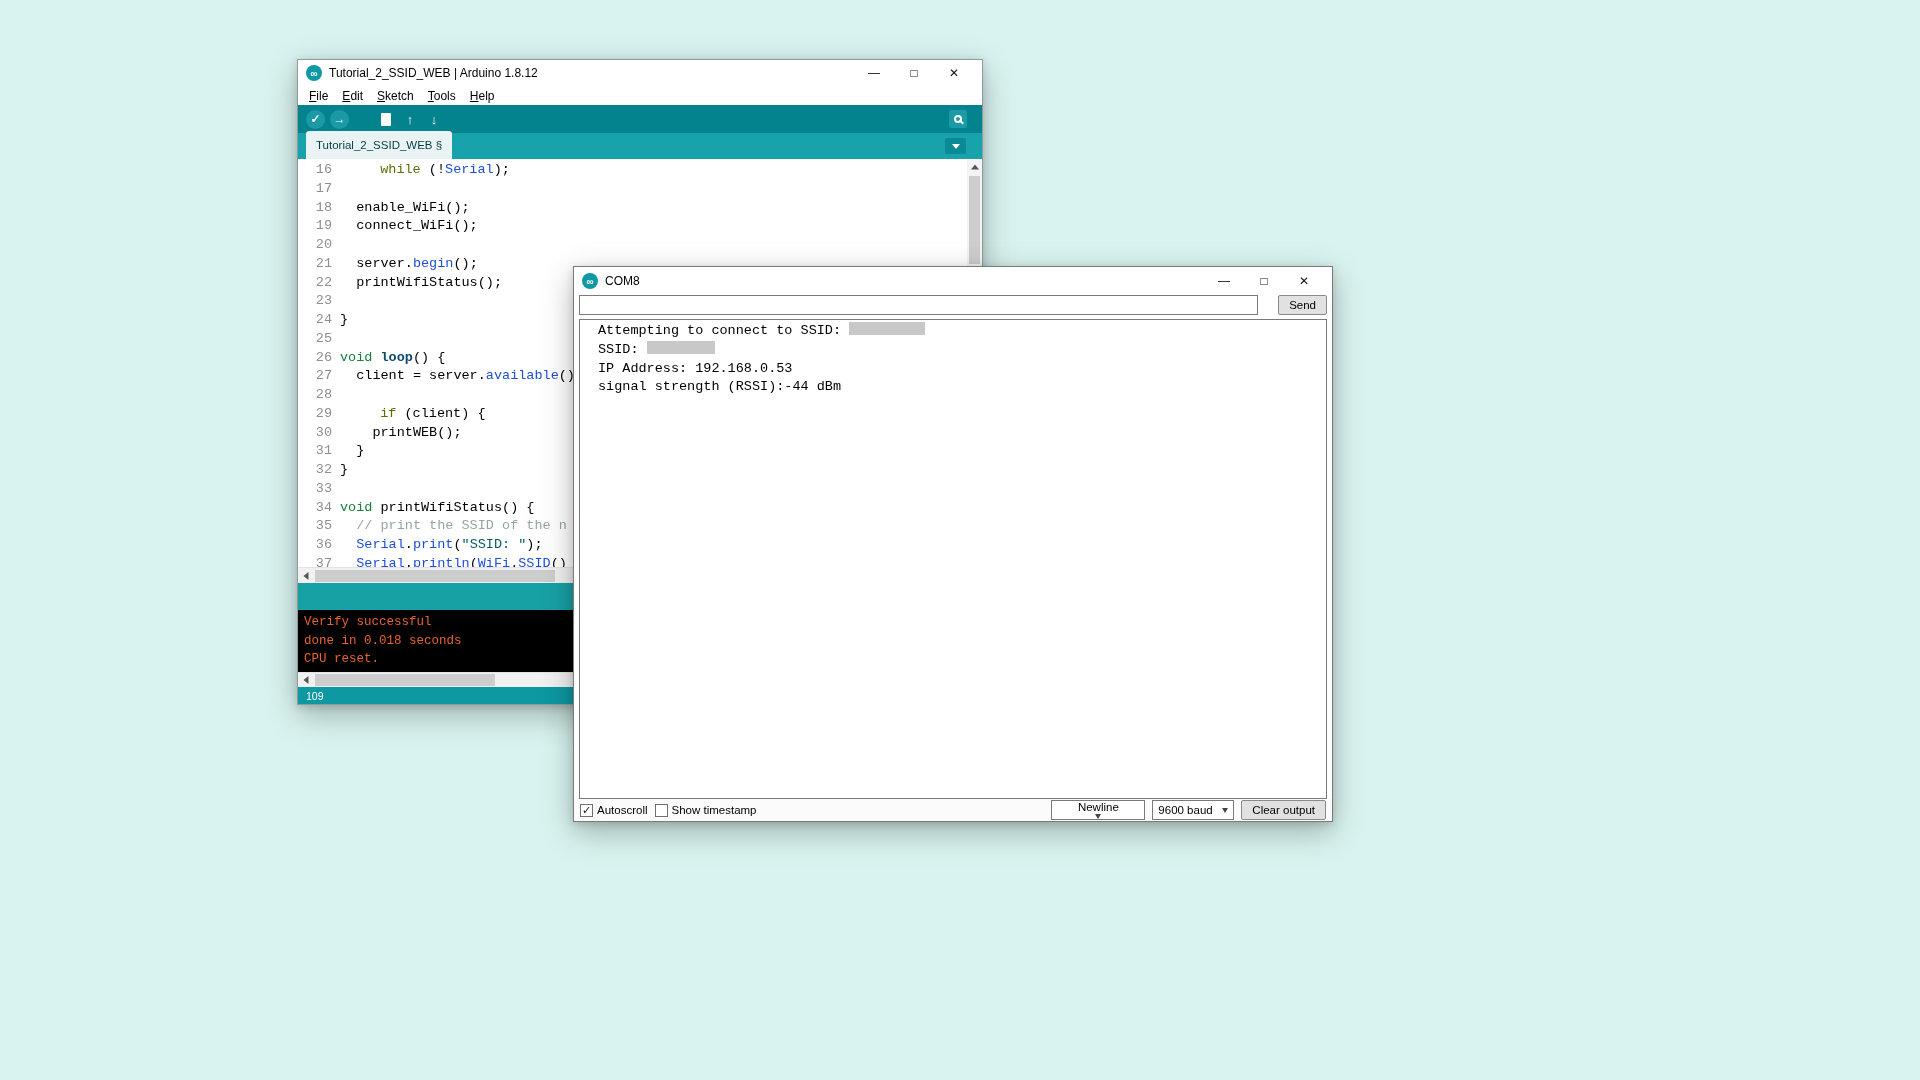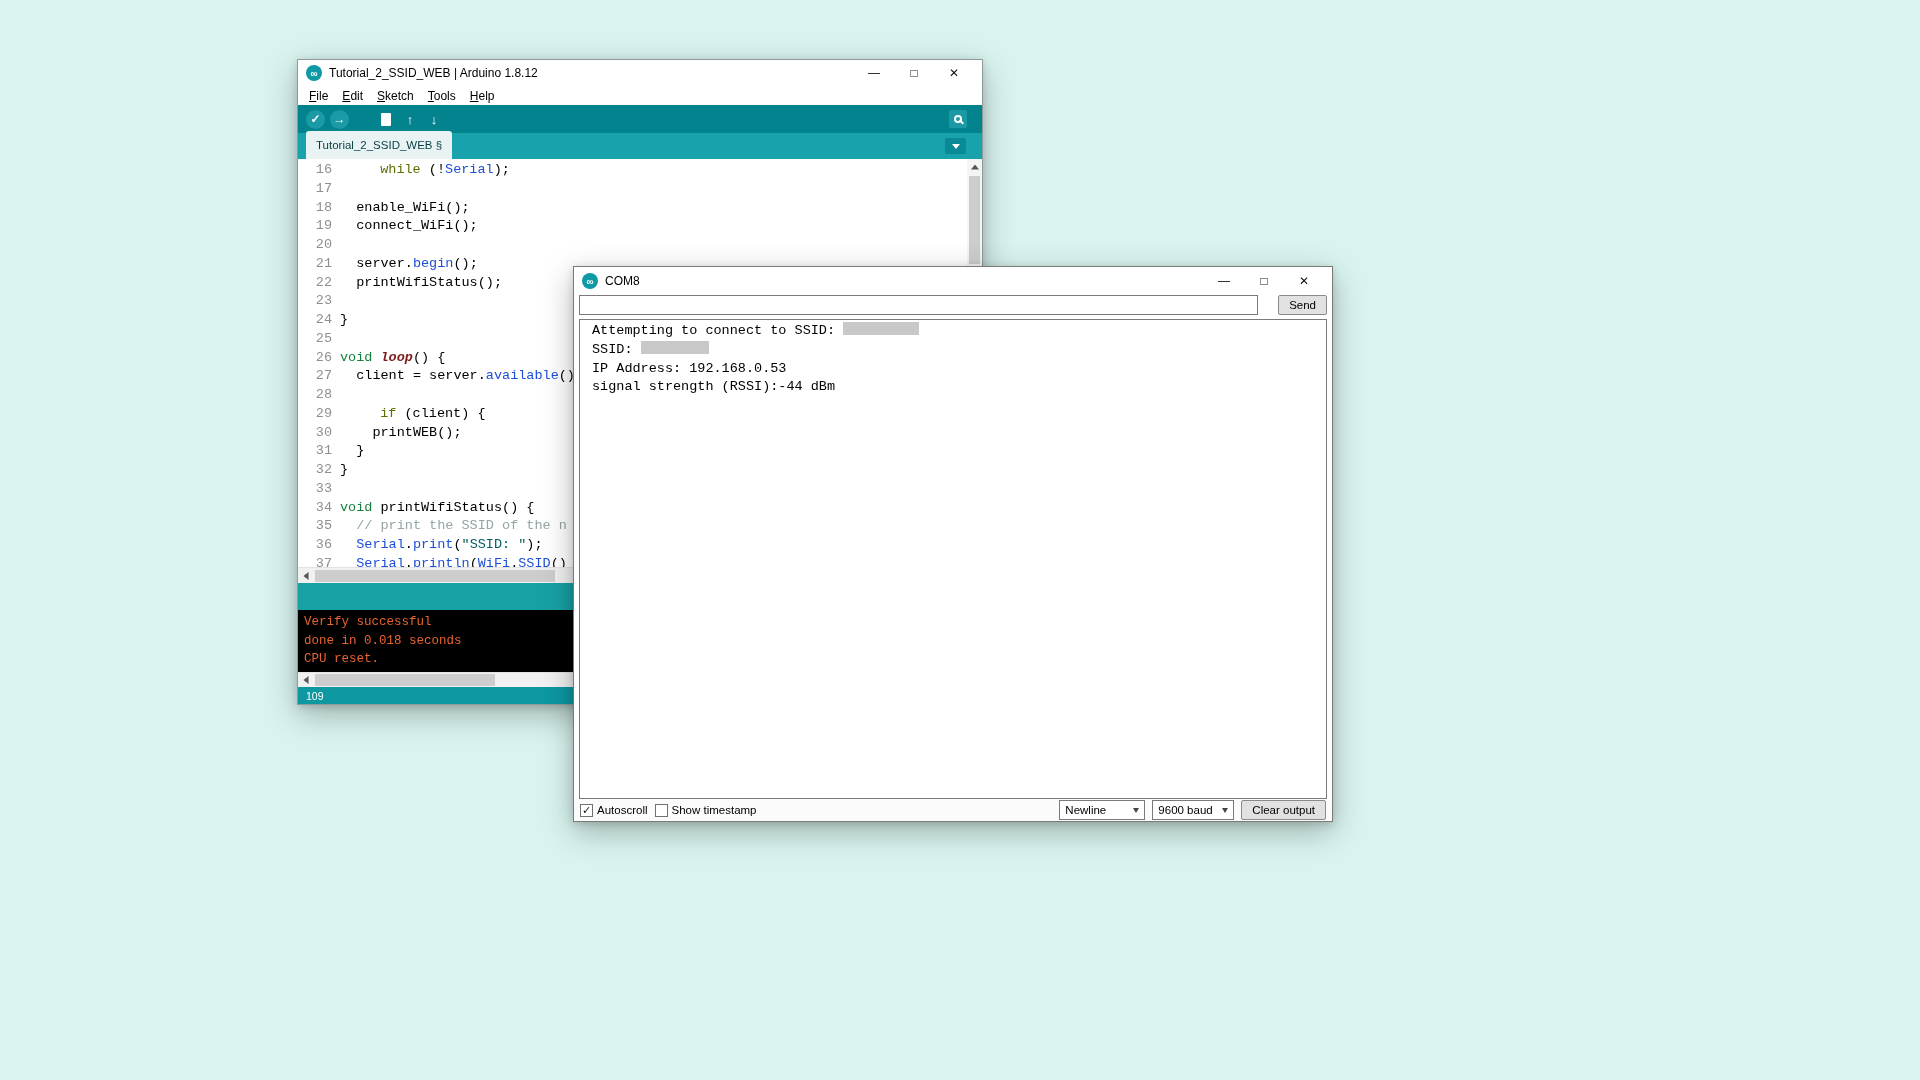--- a/index.html
+++ b/index.html
@@ -45,21 +45,21 @@
               border-top:5px solid #fff; }
 
   .editor { position:relative; height:408px; background:#fff; overflow:hidden;
             font-family:"Liberation Mono","DejaVu Sans Mono",monospace; font-size:13.5px; line-height:18.75px;
             padding-top:2px; }
   .cline { display:flex; height:18.75px; }
   .lnum { width:34px; flex:none; text-align:right; color:#8f8f8f; }
   .lcode { margin-left:8px; white-space:pre; }
   .kw  { color:#15803d; }
   .ct  { color:#5e6d03;margin-left:24px; }
-  .ctb { color:#7f1d1d; font-weight:bold;font-style:italic; }
+  .ctb { color:#0c4a6e; font-weight:bold; }
   .fn  { color:#1d4ed8; }
   .b   { font-weight:normal; }
   .str { color:#005c5f; }
   .cmt { color:#95a5a6; }
 
   .vscroll { position:absolute; top:0; right:0; width:15px; height:100%; background:#f4f4f4; }
   .sarrow { display:block; width:15px; height:15px; position:relative; }
   .sarrow::after { content:""; position:absolute; left:50%; top:50%; transform:translate(-50%,-50%); }
   .up::after    { border-left:4px solid transparent; border-right:4px solid transparent; border-bottom:5px solid #555; }
   .left::after  { border-top:4px solid transparent; border-bottom:4px solid transparent; border-right:5px solid #555; }
@@ -82,32 +82,32 @@
   
   .serial { left:573px; top:266px; width:760px; height:556px; border-color:#7a7a7a; }
   .serial .titlebar { height:28px; }
   .sendrow { height:24px; display:flex; gap:20px; padding:0 5px; }
   .sendinput { flex:1; height:20px; border:1px solid #7a7a7a; background:#fff; font-size:12px; padding:0 4px;
                font-family:"Liberation Sans",sans-serif; outline:none; }
   .btn { height:20px; background:#e1e1e1; border:1px solid #8a8a8a; font-size:11.5px; padding:0 10px;
          font-family:"Liberation Sans",sans-serif; border-radius:2px; white-space:nowrap; }
   .output { height:480px; margin:0 5px; background:#fff; border:1px solid #7a7a7a; overflow:hidden;
             font-family:"Liberation Mono","DejaVu Sans Mono",monospace; font-size:13.5px; line-height:18.75px;
-            padding:2px 12px; }
+            padding:2px 18px; }
   .sline { white-space:pre; }
   .redact { display:inline-block; height:13px; background:#c8c8c8; vertical-align:-1px; }
   .serialbottom { height:22px; display:flex; align-items:center; padding:0 6px; gap:7px; background:#fbfbfb; }
   .cb { display:flex; align-items:center; gap:4px; font-size:11.5px; }
   .cbbox { width:13px; height:13px; border:1px solid #707070; background:#fff; font-size:11px; line-height:11px;
            text-align:center; color:#111; }
   .flexspacer { flex:1; }
   .combo { height:20px; background:#fff; border:1px solid #7a7a7a; display:inline-flex; align-items:center;
            justify-content:space-between; padding:0 5px; font-size:11.5px; }
   .combo .tri-down { border-top-color:#444; border-left-width:3.5px; border-right-width:3.5px; }
-  .combo.w1 { width:86px; } .combo.w2 { width:82px; }
+  .combo.w1 { width:94px;flex-direction:column; } .combo.w2 { width:82px; }
 </style>
 </head>
 <body>
 
 <div class="stage">
 
   <div class="win ide">
     <div class="titlebar">
       <span class="appicon">∞</span>
       <span class="wtitle">Tutorial_2_SSID_WEB | Arduino 1.8.12</span>

